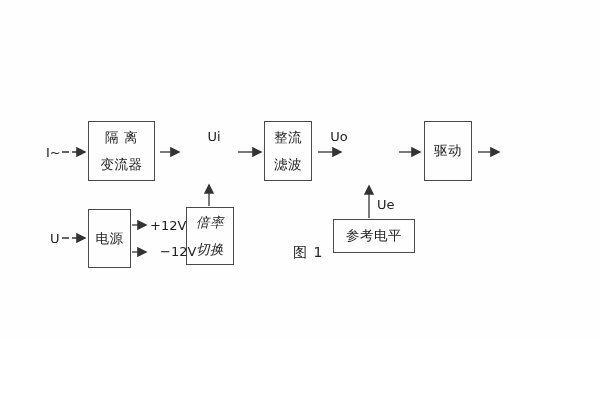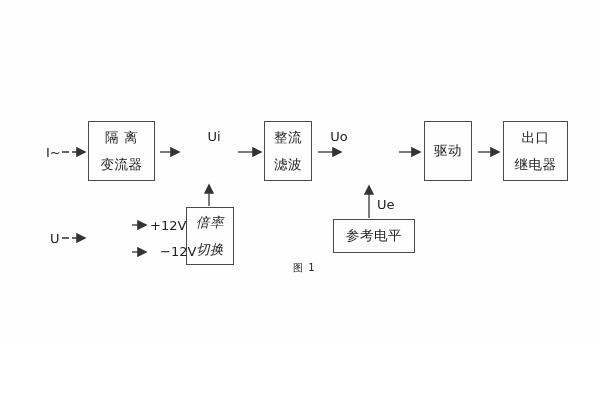--- a/index.html
+++ b/index.html
@@ -49,21 +49,21 @@
     line-height: 1;
     white-space: nowrap;
   }
   .lbl-iin  { left: 46px;  top: 146px; }
   .lbl-uin  { left: 50px;  top: 232px; }
   .lbl-ui   { left: 158px; top: 130px; width: 22px; text-align: center; margin-left: 45px; }
   .lbl-uo   { left: 317px; top: 130px; width: 24px; text-align: center; margin-left: 10px; }
   .lbl-ue   { left: 377px; top: 198px; }
   .lbl-p12  { left: 150px; top: 219px; }
   .lbl-n12  { left: 148px; top: 245px; margin-left: 12px; }
-  .lbl-caption { left: 293px; top: 263px; font-size: 10px; letter-spacing: 1px; }
+  .lbl-caption { left: 293px; top: 245px; font-size: 14px; letter-spacing: 1px; }
 
   svg.wires {
     position: absolute;
     left: 0;
     top: 0;
     pointer-events: none;
   }
 </style>
 </head>
 <body>
@@ -104,25 +104,24 @@
     <span>隔 离</span>
     <span>变流器</span>
   </div>
   <div class="block b-rectify">
     <span>整流</span>
     <span>滤波</span>
   </div>
   <div class="block b-drive">
     <span>驱动</span>
   </div>
-  <div class="block b-relay">
-    <span>出口</span>
-    <span>继电器</span>
+
+  <div class="block b-power">
+    <span>电源</span>
   </div>
-
   <div class="block b-ratio">
     <span>倍率</span>
     <span>切换</span>
   </div>
   <div class="block b-reference">
     <span>参考电平</span>
   </div>
 
   <span class="lbl lbl-iin">I~</span>
   <span class="lbl lbl-uin">U</span>

